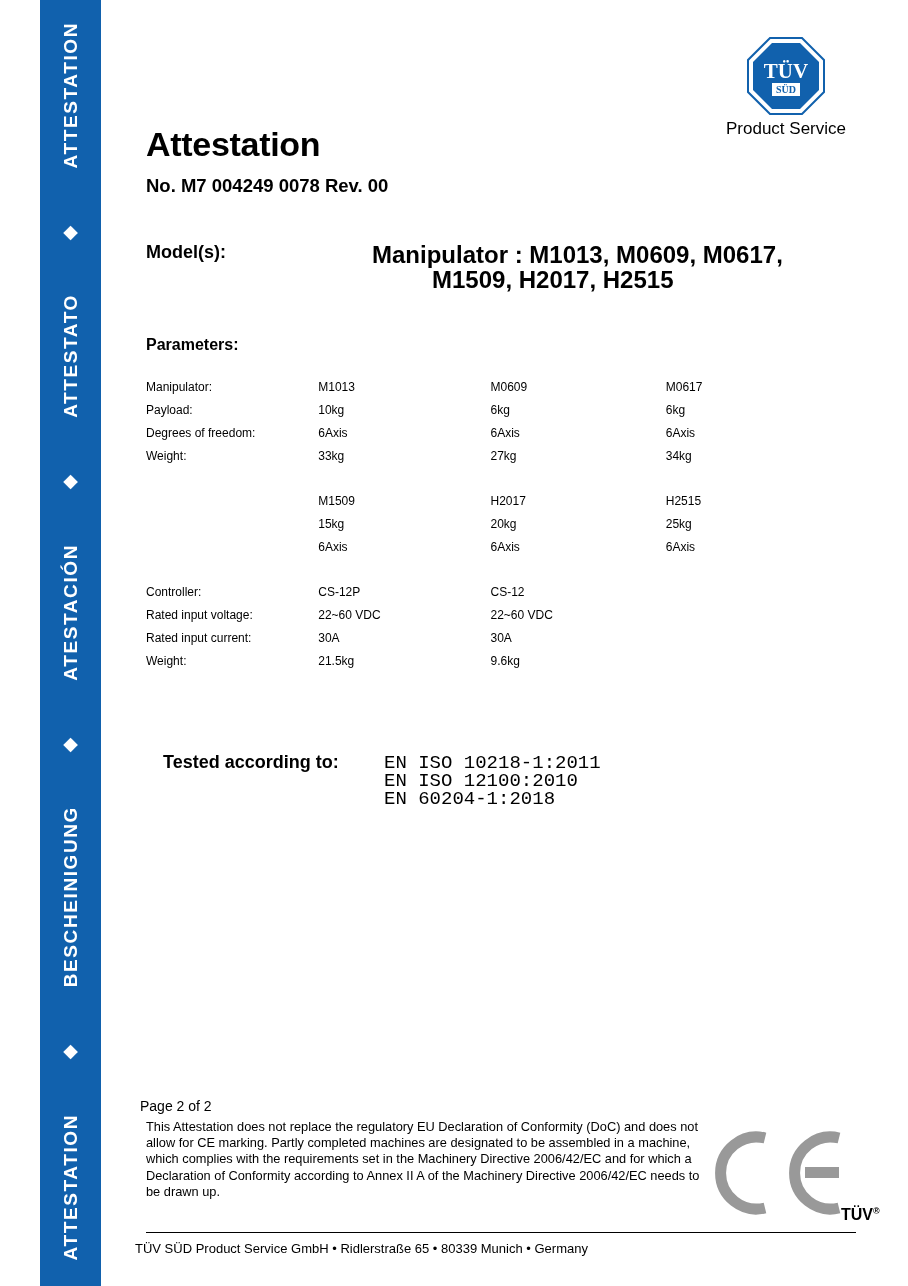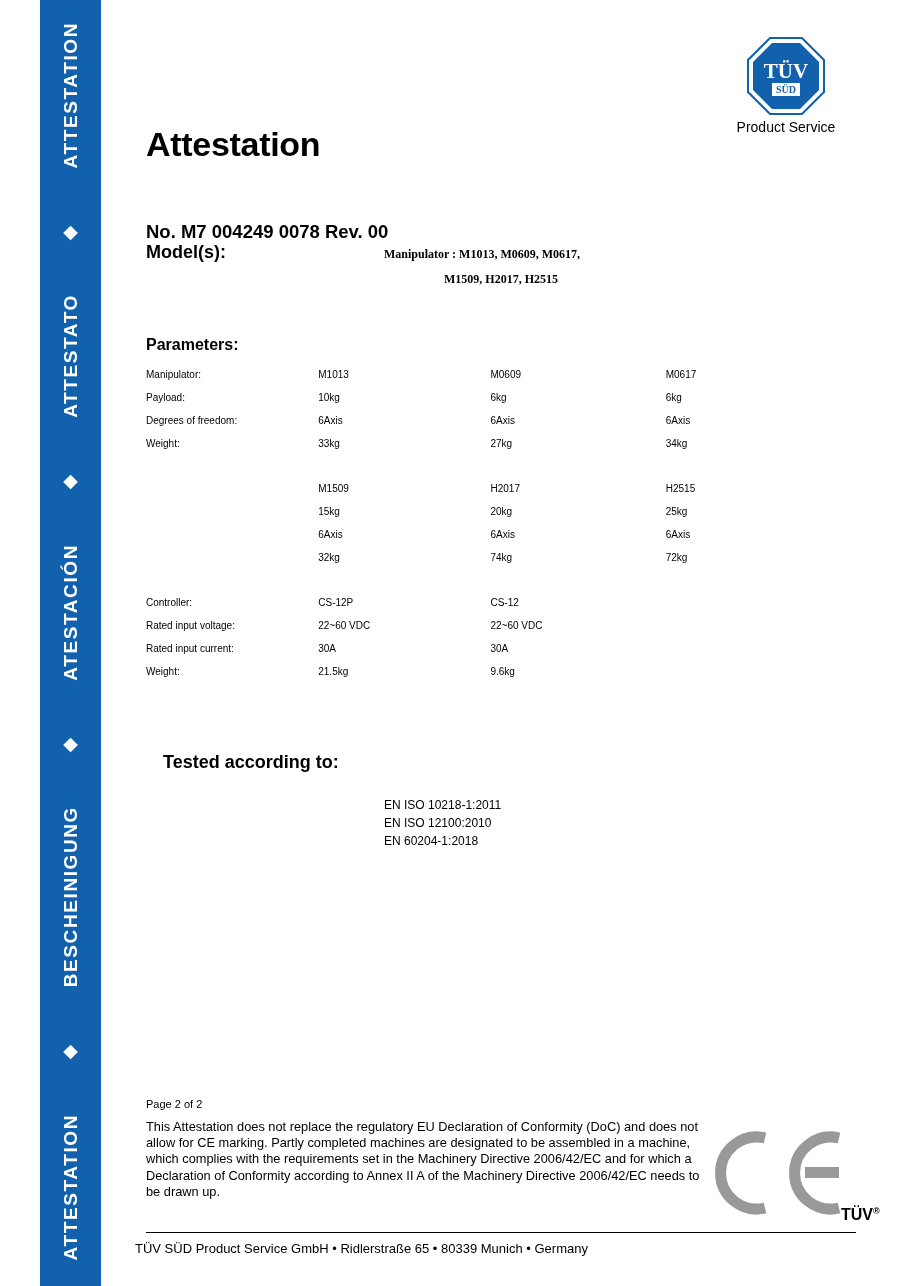--- a/index.html
+++ b/index.html
@@ -72,74 +72,72 @@
     text-align: center;
   }
   .logo-octagon {
     width: 78px;
     height: 78px;
     margin: 0 auto;
     position: relative;
   }
   .logo-caption {
     margin-top: 4px;
-    font-size: 14px;
+    font-size: 17px;
     color: #000;
   }
   
   .doc-title {
     position: absolute;
     left: 45px;
     top: 125px;
     font-size: 34px;
     font-weight: bold;
     letter-spacing: -0.3px;
   }
   .doc-number {
     position: absolute;
     left: 45px;
     top: 175px;
     font-size: 18.5px;
     font-weight: bold;
-    margin-top: 46px;
   }
   
   .models-label {
     position: absolute;
     left: 45px;
     top: 242px;
     font-size: 18px;
     font-weight: bold;
   }
   .models-values {
     position: absolute;
-    left: 283px;
+    left: 271px;
     top: 242px;
-    font-size: 12px;
+    font-size: 24px;
     font-weight: bold;
     line-height: 25px;
-    font-family: Liberation Serif, serif;
   }
   .models-values .indent {
     padding-left: 60px;
   }
   
   .params-heading {
     position: absolute;
     left: 45px;
     top: 336px;
     font-size: 16px;
     font-weight: bold;
   }
   .params-table {
     position: absolute;
     left: 45px;
-    top: 363px;
+    top: 376px;
     width: 700px;
-    font-size: 10px;
+    font-size: 12px;
     border-collapse: collapse;
   }
   .params-table td {
     padding: 0;
     height: 23px;
     vertical-align: top;
     line-height: 23px;
   }
   .col-label { width: 172px; }
   .col-a { width: 172px; }
@@ -150,30 +148,31 @@
   .tested-label {
     position: absolute;
     left: 62px;
     top: 752px;
     font-size: 18px;
     font-weight: bold;
   }
   .tested-list {
     position: absolute;
     left: 283px;
-    top: 796px;
-    font-size: 12px;
+    top: 754px;
+    font-size: 19px;
     line-height: 18px;
+    font-family: Liberation Mono, monospace;
   }
   
   .page-num {
     position: absolute;
-    left: 45px;
+    left: 39px;
     top: 1098px;
-    font-size: 11px;
+    font-size: 14px;
   }
   .disclaimer {
     position: absolute;
     left: 45px;
     top: 1119px;
     width: 560px;
     font-size: 12.8px;
     line-height: 16.2px;
   }
   .footer-rule {
@@ -297,26 +296,20 @@
           <td class="col-a">15kg</td>
           <td class="col-b">20kg</td>
           <td class="col-c">25kg</td>
         </tr>
         <tr>
           <td class="col-label"></td>
           <td class="col-a">6Axis</td>
           <td class="col-b">6Axis</td>
           <td class="col-c">6Axis</td>
         </tr>
-        <tr>
-          <td class="col-label"></td>
-          <td class="col-a">32kg</td>
-          <td class="col-b">74kg</td>
-          <td class="col-c">72kg</td>
-        </tr>
 
         <tr class="spacer-row">
             <td colspan="4"></td>
           </tr>
 
         <tr>
           <td class="col-label">Controller:</td>
           <td class="col-a">CS-12P</td>
           <td class="col-b">CS-12</td>
           <td class="col-c"></td>

